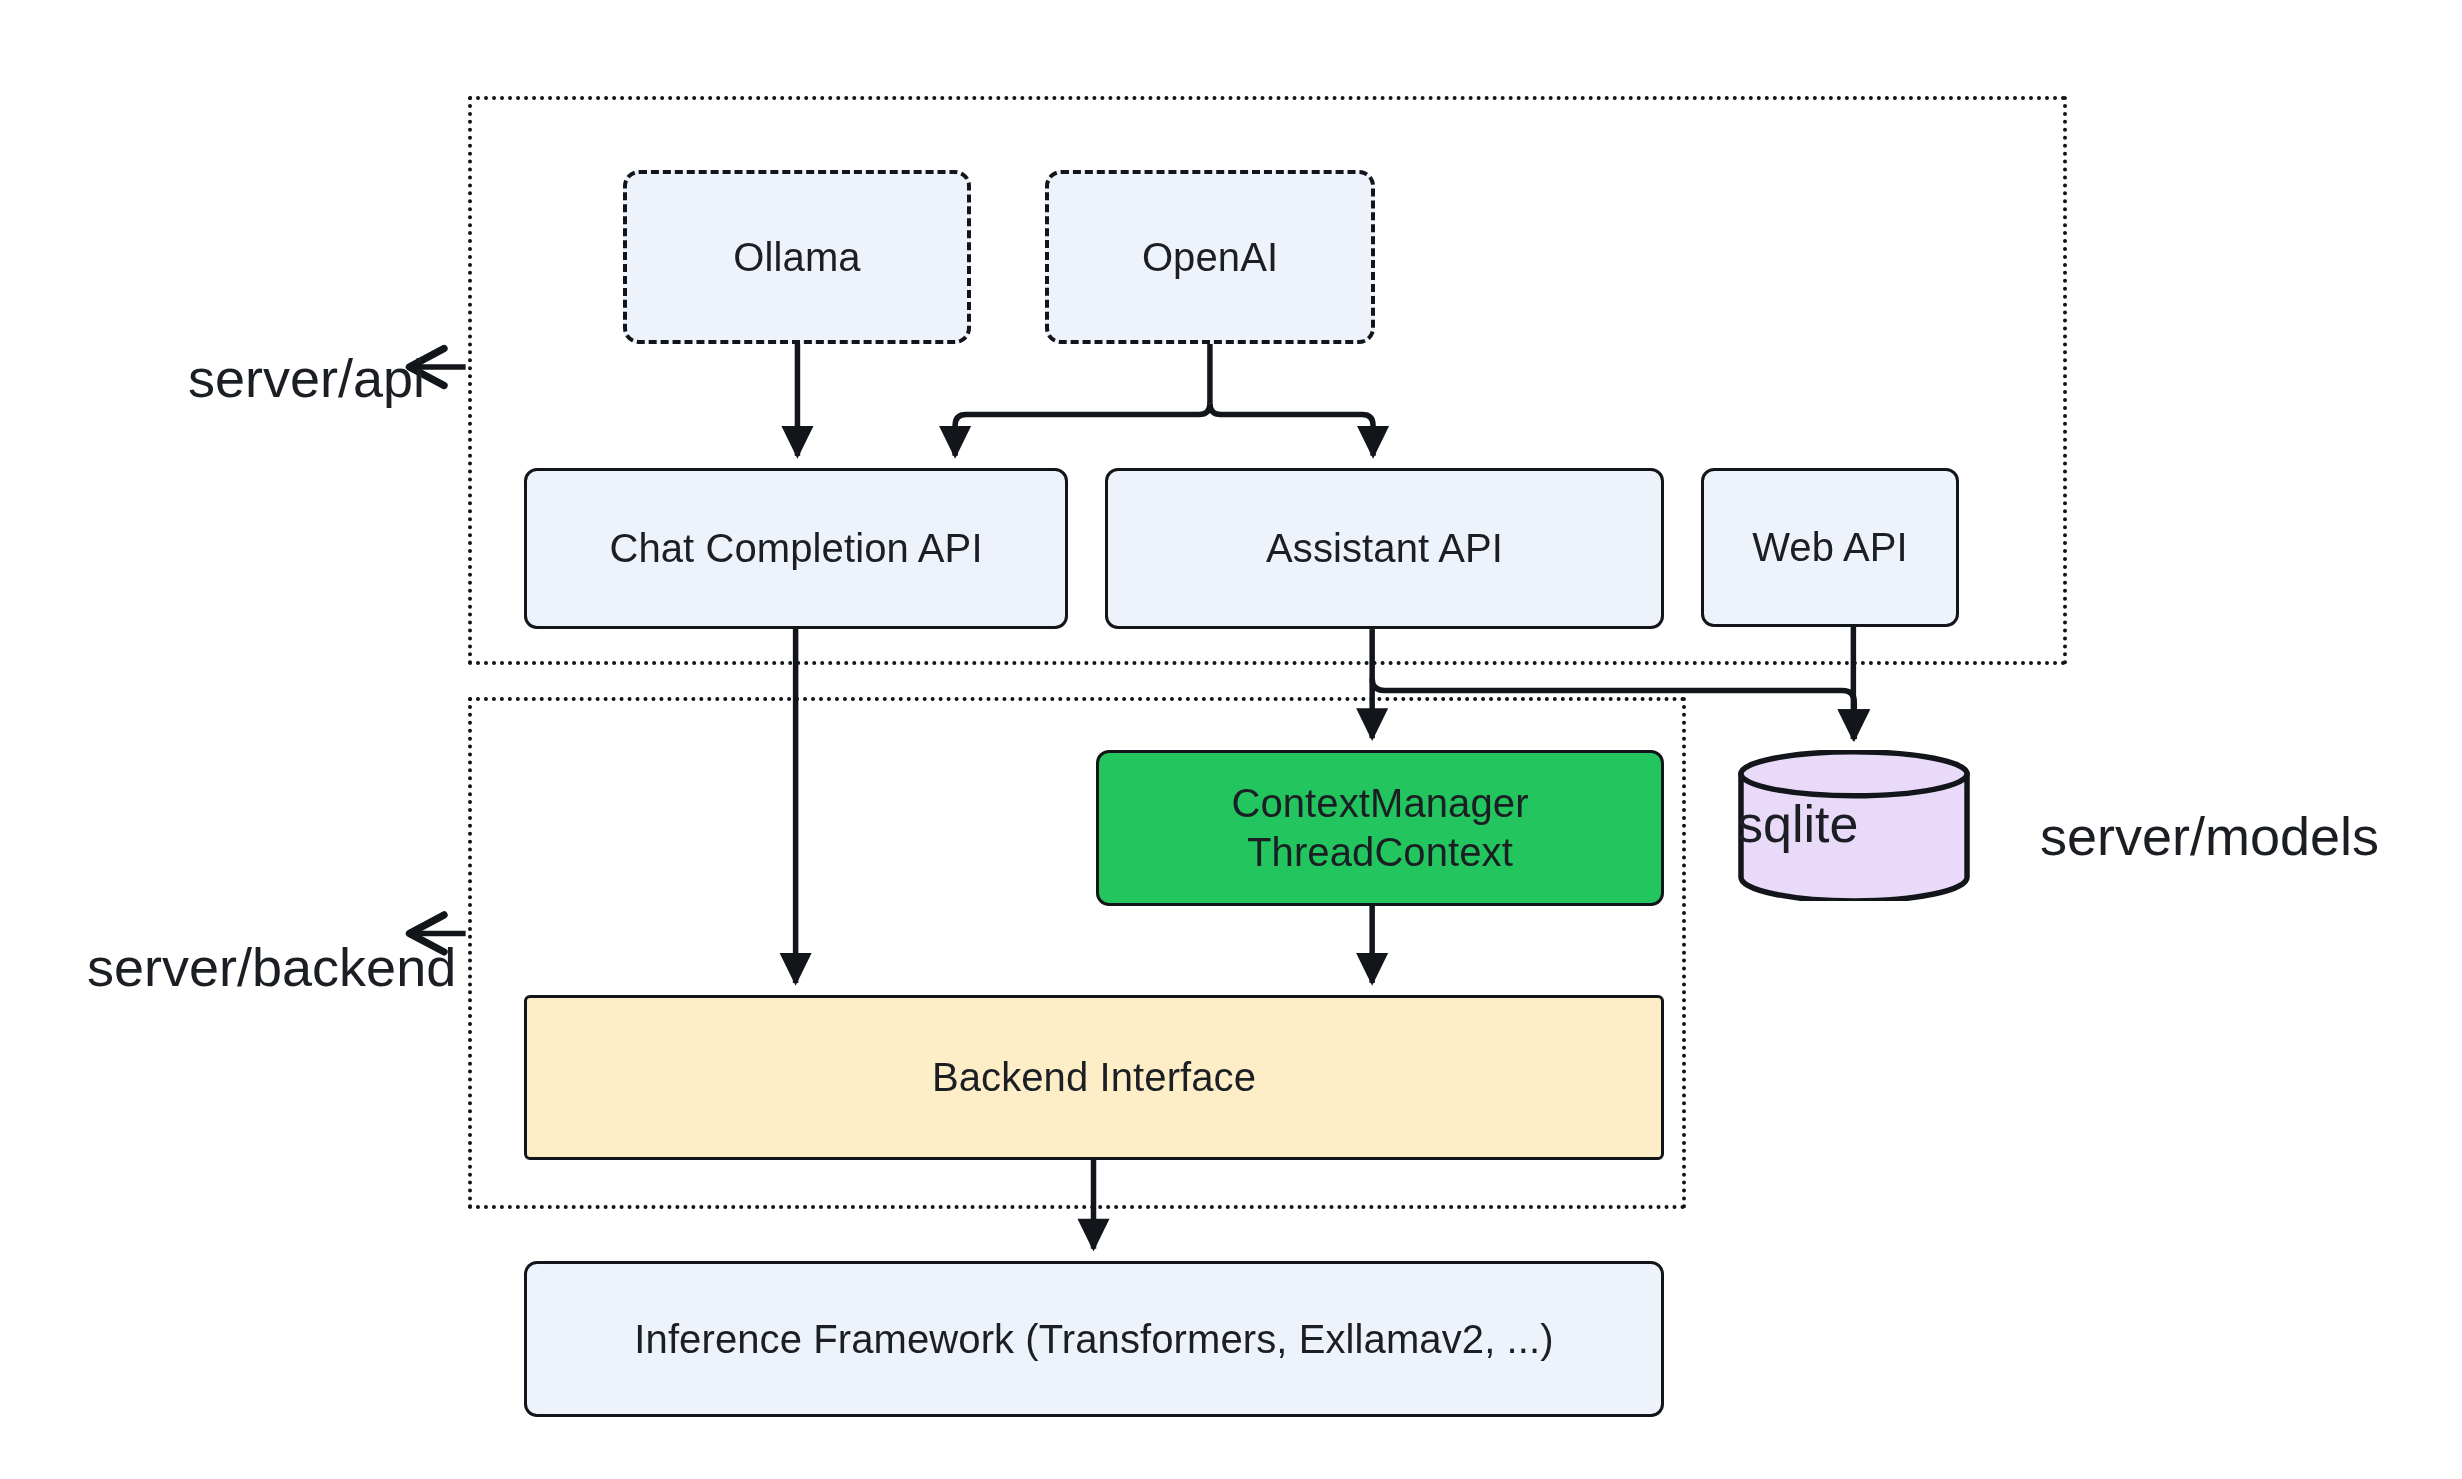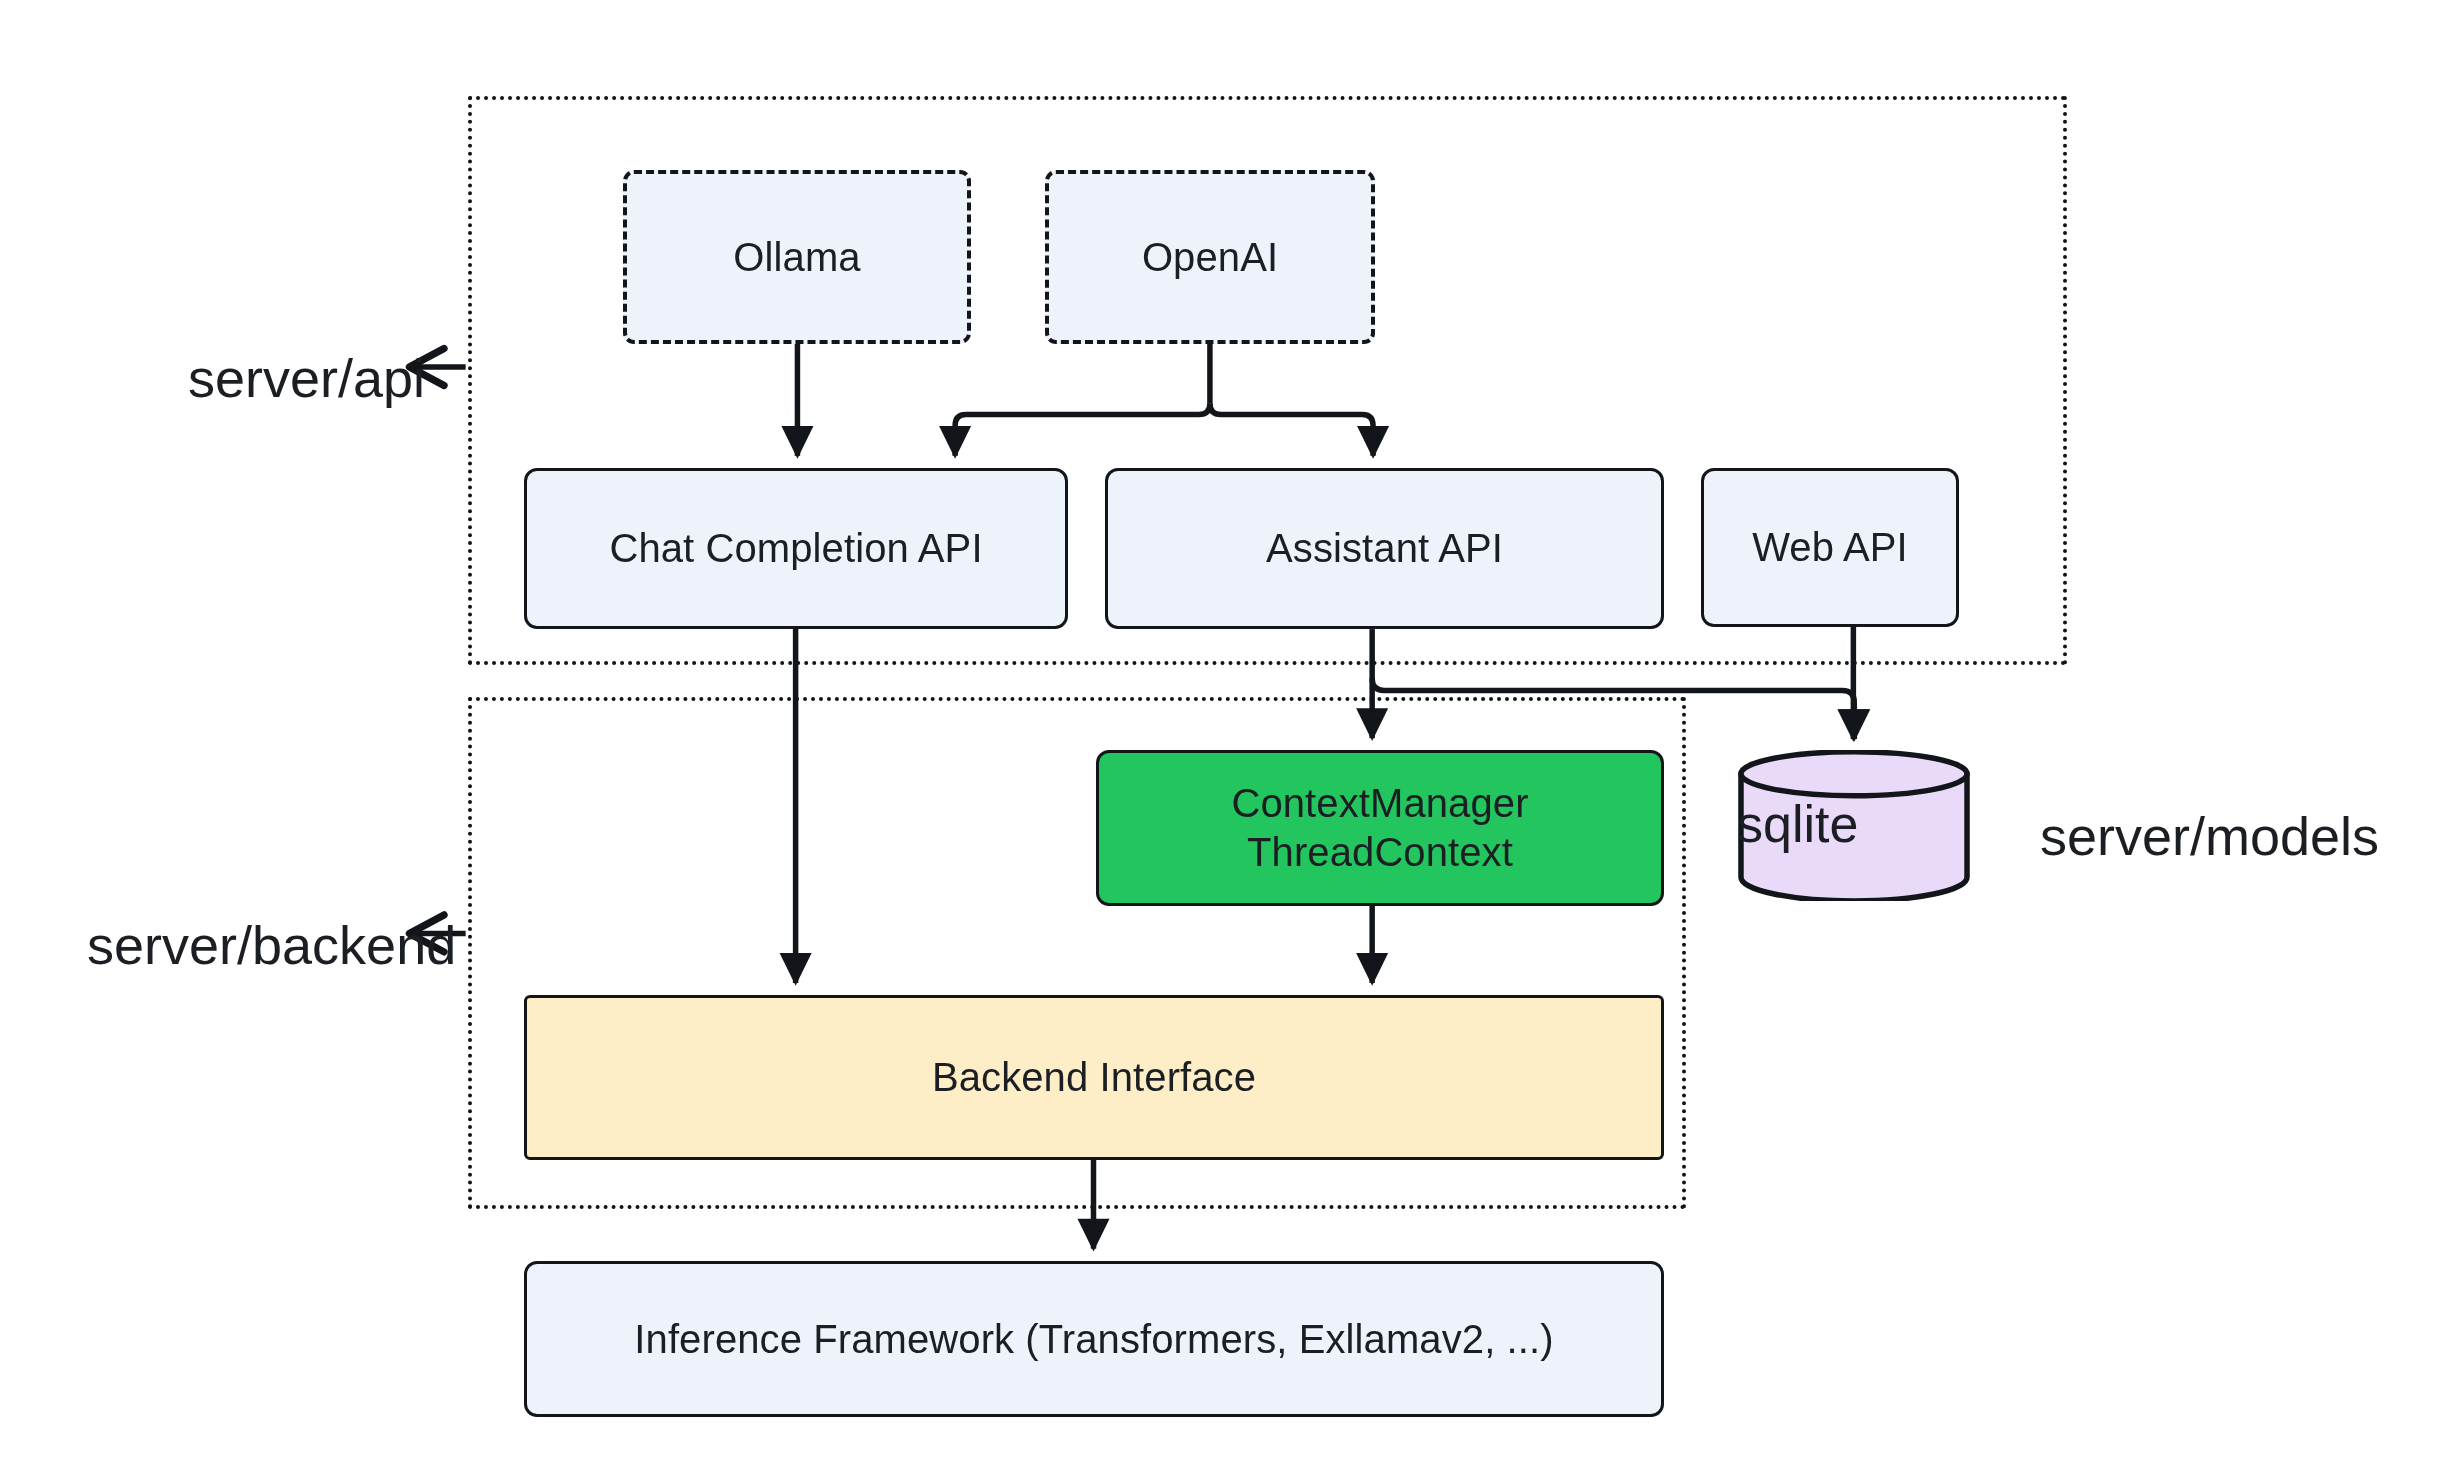--- a/index.html
+++ b/index.html
@@ -49,21 +49,21 @@
     line-height: 1.22;
     letter-spacing: 0.1px;
     border-radius: 13px;
     border: 3.7px solid #12151a;
     background: #eef2fb;
     padding: 0 16.5px;
   }
   .node.dashed {
     border-style: dashed;
     border-width: 4.6px;
-    border-radius: 11px;
+    border-radius: 16px;
   }
   .node.green  { background: #22c55e; }
   .node.yellow { background: #fdeec8; border-radius: 6px; }
 
   #n-ollama    { left: 623px;  top: 170px;  width: 348px;  height: 174px; }
   #n-openai    { left: 1045px; top: 170px;  width: 330px;  height: 174px; }
   #n-chat      { left: 524px;  top: 468px;  width: 544px;  height: 161px; }
   #n-assistant { left: 1105px; top: 468px;  width: 559px;  height: 161px; }
   #n-webapi    { left: 1701px; top: 468px;  width: 258px;  height: 159px; }
   #n-context   { left: 1096px; top: 750px;  width: 568px;  height: 156px; }
@@ -93,21 +93,21 @@
   }
 
   
   .side-label {
     position: absolute;
     font-size: 54px;
     color: #1b1f24;
     white-space: nowrap;
   }
   #lbl-api      { left: 188px;  top: 347px; }
-  #lbl-backend  { left: 87px;   top: 914px; }
+  #lbl-backend  { left: 87px;   top: 936px; }
   #lbl-models   { left: 2040px; top: 805px; }
 </style>
 </head>
 <body>
 
 <div id="stage">
 
   <svg id="edges" viewBox="0 0 2686 1614" xmlns="http://www.w3.org/2000/svg">
     <defs>
       <marker id="ah" viewBox="0 0 12 12" refX="9.6" refY="6" markerWidth="7.6" markerHeight="7.6" orient="auto-start-reverse">

